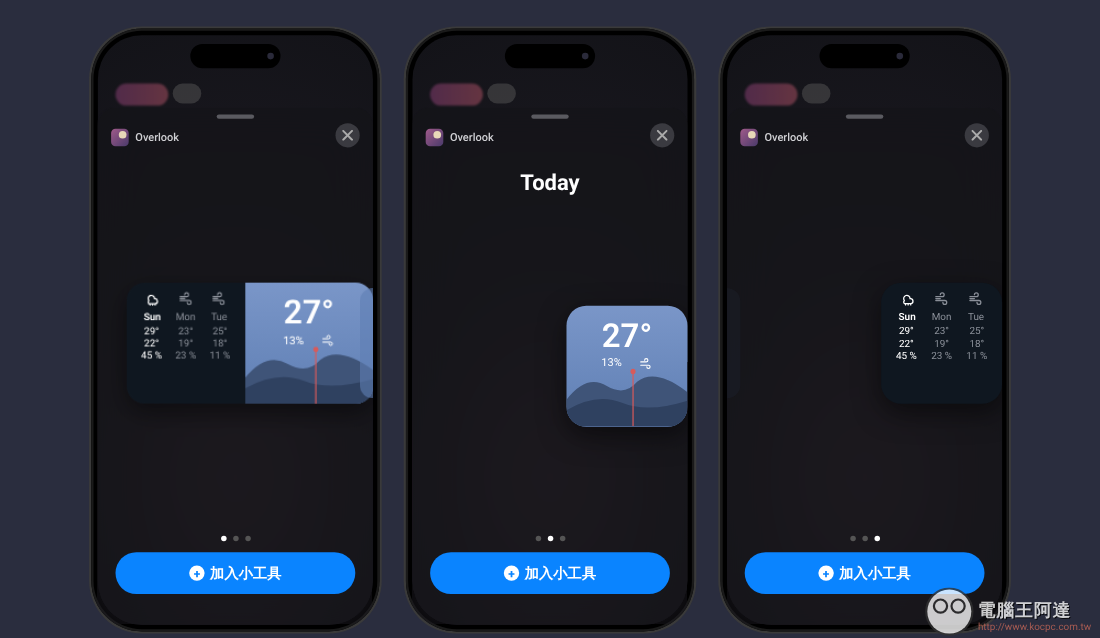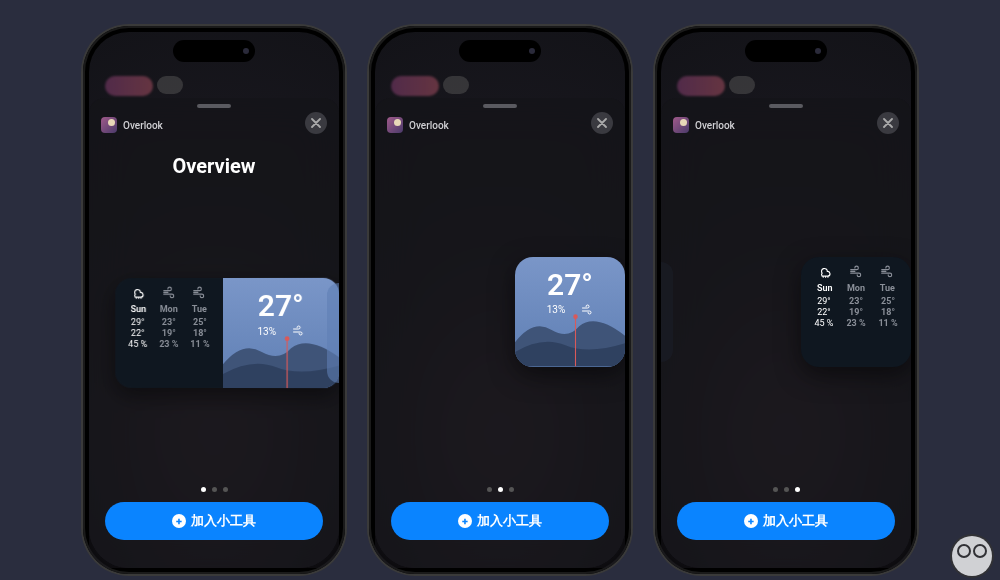--- a/index.html
+++ b/index.html
@@ -277,21 +277,21 @@
     text-align: center;
   }
   .forecast-head svg { width: 14px; height: 14px; }
   .forecast-days {
     display: flex;
     gap: 0;
     font-weight: 600;
     margin-bottom: 3px;
   }
   .forecast-days > div { flex: 1; text-align: center; }
-  .forecast-days .dim, .forecast-row .dim { color: #8a8f98; font-weight: 700; }
+  .forecast-days .dim, .forecast-row .dim { color: #8a8f98; font-weight: 400; }
   .forecast-row {
     display: flex;
     gap: 2px;
     margin-top: 1px;
   }
   .forecast-row > div { flex: 1; text-align: center; white-space: nowrap; }
   .wind-icon { display: inline-block; }
 
   .watermark {
     position: absolute;
@@ -349,21 +349,20 @@
         <div class="grabber"></div>
         <div class="sheet-head">
           <div class="app-icon"></div>
           <div class="app-name">Overlook</div>
           <div class="close-btn">
             <svg width="10" height="10" viewBox="0 0 10 10">
                 <path d="M1 1 L9 9 M9 1 L1 9" stroke="#aaa" stroke-width="1.8" stroke-linecap="round"></path>
               </svg>
           </div>
         </div>
-        <div class="title">Overview</div>
 
         <div class="widget-area">
           <div class="widget-medium">
             <div class="wm-left">
               <div class="forecast-head">
                 <div><svg viewBox="0 0 24 24">
                       <path fill="none" stroke="#fff" stroke-width="2" d="M7 14a5 5 0 1 1 9-3 4 4 0 0 1 1 8H7a4 4 0 0 1 0-5z"></path>
                       <path stroke="#fff" stroke-width="2" stroke-linecap="round" d="M9 20v1M13 20v1M17 20v1"></path>
                     </svg></div>
                 <div><svg viewBox="0 0 24 24">
@@ -439,20 +438,21 @@
         <div class="grabber"></div>
         <div class="sheet-head">
           <div class="app-icon"></div>
           <div class="app-name">Overlook</div>
           <div class="close-btn">
             <svg width="10" height="10" viewBox="0 0 10 10">
                 <path d="M1 1 L9 9 M9 1 L1 9" stroke="#aaa" stroke-width="1.8" stroke-linecap="round"></path>
               </svg>
           </div>
         </div>
+        <div class="title">Today</div>
 
         <div class="widget-area">
           <div class="widget-small ws-blue">
             <div class="temp-big">27°</div>
             <div class="precip-row">
               <span>13%</span>
               <svg class="wind-icon" width="12" height="12" viewBox="0 0 24 24">
                   <path fill="none" stroke="#fff" stroke-width="2" stroke-linecap="round" d="M3 8h10a3 3 0 1 0-3-3M3 14h14a3 3 0 1 1-3 3"></path>
                 </svg>
             </div>
@@ -547,13 +547,17 @@
           <span>加入小工具</span>
         </div>
       </div>
     </div>
   </div>
 
 </div>
 
 <div class="watermark">
   <div class="wm-face"></div>
+  <div class="wm-text">
+    <div class="wm-title">電腦王阿達</div>
+    <div class="wm-url">http://www.kocpc.com.tw</div>
+  </div>
 </div>
 
 </body></html>

